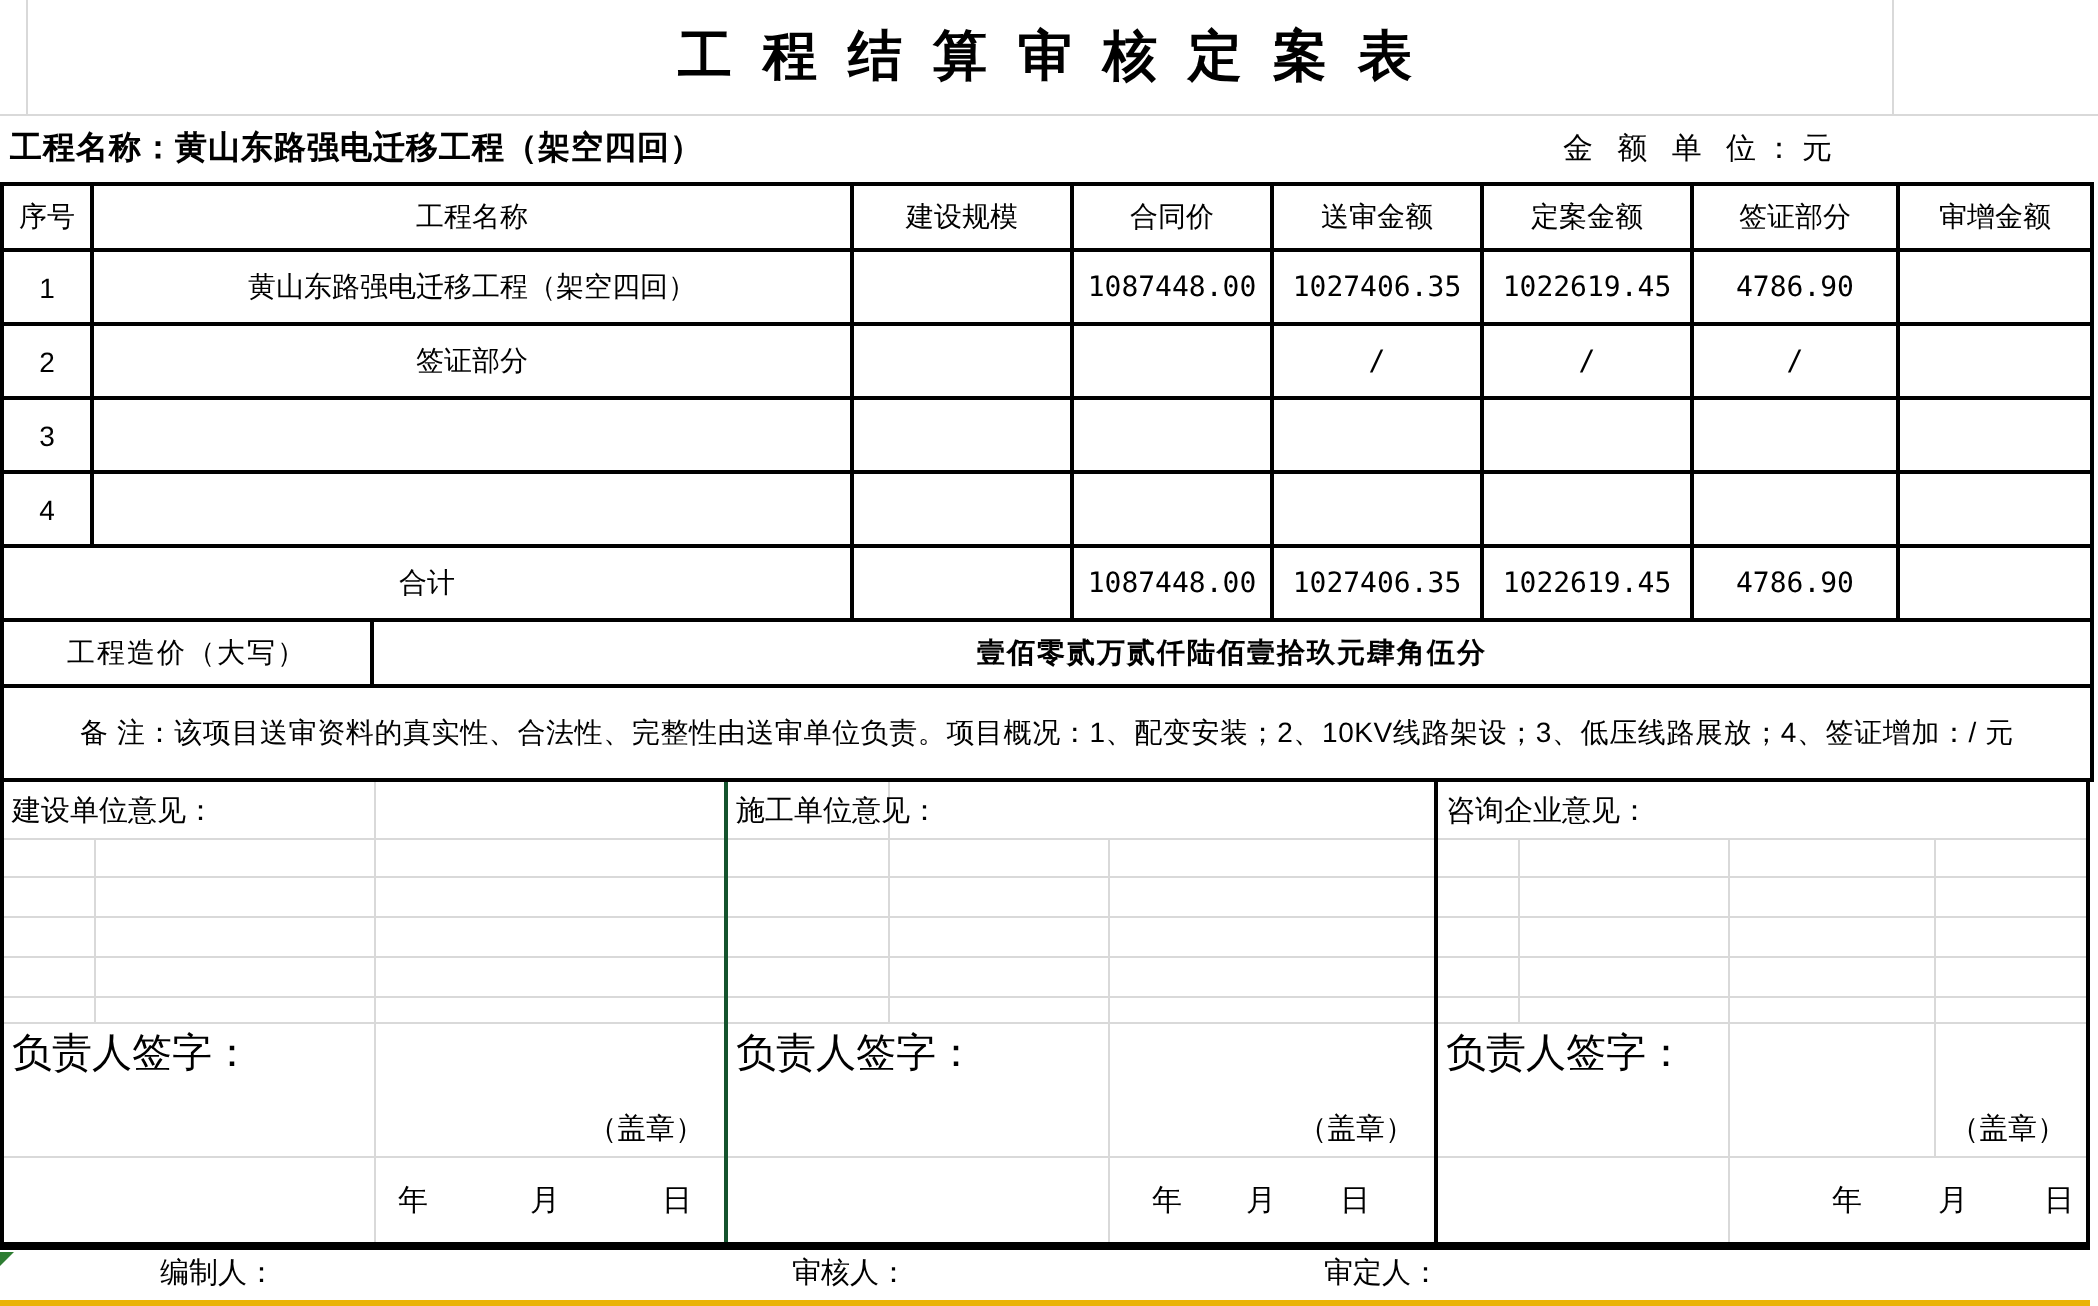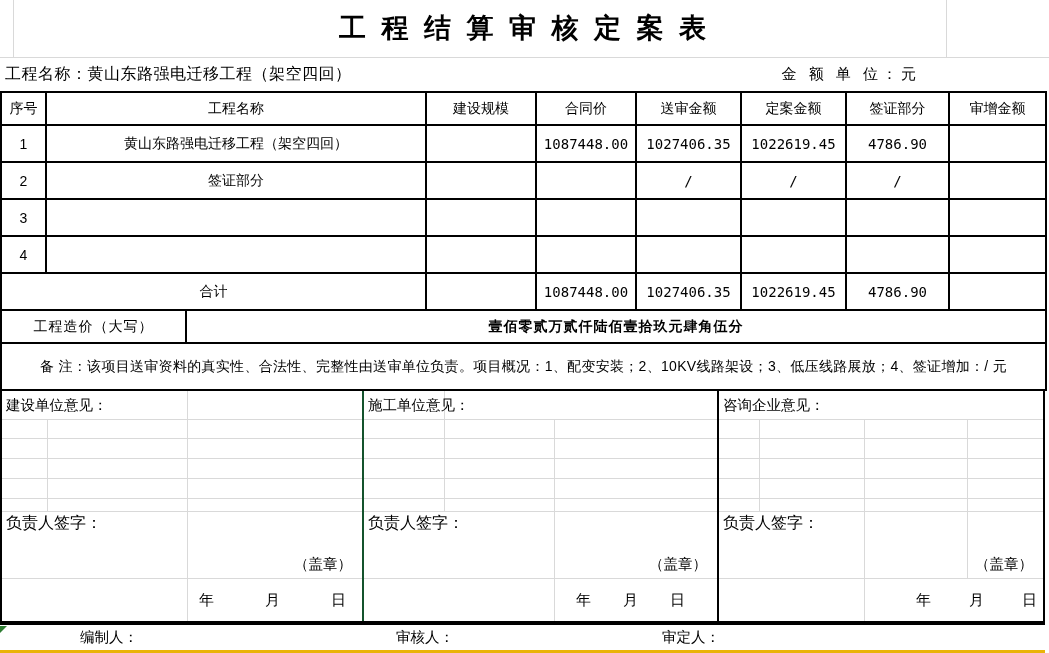--- a/index.html
+++ b/index.html
@@ -12,21 +12,21 @@
   .title-row { position:relative; height:57px; border-bottom:1px solid #d9d9d9; }
   .title-row .vgrid { position:absolute; top:0; bottom:0; width:1px; background:#d9d9d9; }
   .vgrid.g-left { left:13px; }
   .vgrid.g-right { left:946px; }
   .main-title {
     height:57px; line-height:57px; text-align:center;
     font-weight:bold; font-size:27px; letter-spacing:4px; white-space:pre;
   }
   
   .info-row { height:33px; display:flex; justify-content:space-between; align-items:center; width:1045px; }
-  .project-name { font-weight:normal; font-size:16px; padding-left:5px; letter-spacing:0.5px; white-space:pre;text-align:right; }
+  .project-name { font-weight:bold; font-size:16px; padding-left:5px; letter-spacing:0.5px; white-space:pre;text-align:right; }
   .unit-label { font-size:15px; letter-spacing:4px; padding-right:125px; white-space:pre; }
   
   table.main { border-collapse:collapse; table-layout:fixed; width:1045px; }
   table.main td { border:2px solid #000; text-align:center; font-size:14px; padding:0 2px; overflow:hidden; white-space:nowrap; }
   td.h { height:31px; font-size:14px; }
   td.r { height:35px; }
   td.num { font-family:"DejaVu Sans Mono","Liberation Mono",monospace; font-size:15px;border-radius:14px; }
   td.name-cell { font-size:15px;margin-left:12px; }
   td.words-label { height:31px; font-size:15px; letter-spacing:1px;font-family:Liberation Serif, serif; }
   td.words-value { text-align:left; font-weight:bold; font-size:19px; padding-left:6px; letter-spacing:1px; }
@@ -36,21 +36,21 @@
     display:flex; width:1045px; height:232px; box-sizing:border-box;
     border-left:2px solid #000; border-right:2px solid #000; border-bottom:2px solid #000;
   }
   .op-section { position:relative; box-sizing:border-box; height:100%; }
   .op-0 { width:362px; border-right:2px solid #14532d; }
   .op-1 { width:355px; border-right:2px solid #000; }
   .op-2 { flex:1;border-radius:21px; }
   .hline { position:absolute; left:0; right:0; height:1px; background:#d9d9d9; }
   .vline { position:absolute; width:1px; background:#d9d9d9; }
   .op-title  { position:absolute; top:5px; left:4px; font-size:14.5px; }
-  .op-signer { position:absolute; top:122px; left:4px; font-size:16px; }
+  .op-signer { position:absolute; top:122px; left:4px; font-size:20px; }
   .op-seal   { position:absolute; top:164px; right:10px; font-size:14.5px; }
   .op-date   { position:absolute; top:188px; bottom:0; display:flex; align-items:center; font-size:15px; }
   .op-0 .op-date { left:185px; right:0; justify-content:space-between; padding:0 16px 0 12px; }
   .op-1 .op-date { left:190px; right:0; justify-content:space-between; padding:0 32px 0 22px; }
   .op-2 .op-date { left:145px; right:0; justify-content:flex-end; gap:38px; padding-right:6px; }
   
   .footer {
     position:relative; width:1045px; height:25px; box-sizing:content-box;
     border-top:2px solid #000; border-bottom:4px solid #eab308;
   }

